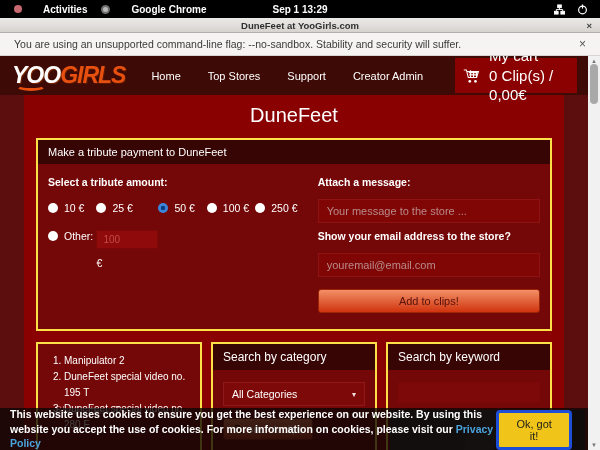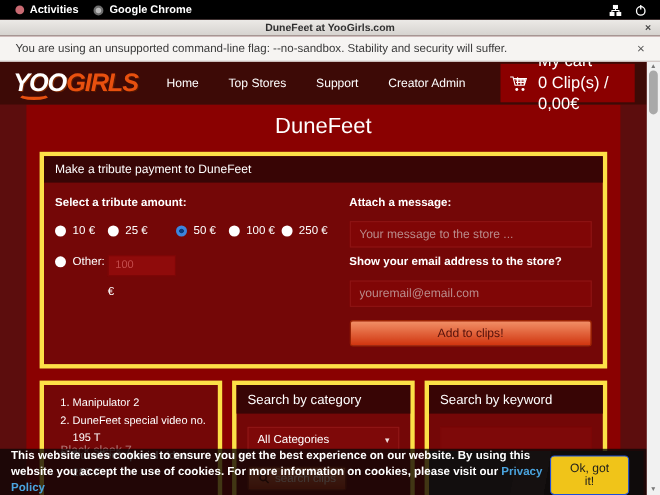--- a/index.html
+++ b/index.html
@@ -2,21 +2,21 @@
 <html><head>
 <meta charset="utf-8">
 <style>
   * { margin:0; padding:0; box-sizing:border-box; }
   body { font-family:"Liberation Sans", sans-serif; background:#222; }
   .screen { position:relative; width:600px; height:450px; overflow:hidden; background:#5c0d0d; }
 
   
   .topbar { position:absolute; top:0; left:0; width:600px; height:18px; background:#000;
     display:flex; align-items:center; color:#fff; font-size:10px; font-weight:bold; z-index:40; }
-  .tb-item { display:flex; align-items:center; gap:5px; margin-left:14px; }
+  .tb-item { display:flex; align-items:center; gap:21px; margin-left:14px; }
   .act-dot { width:8px; height:8px; border-radius:50%; background:#c96a72; }
   .chrome-dot { width:9px; height:9px; border-radius:50%; background:#b9b9b9; border:2px solid #6e6e6e; }
   .tb-clock { position:absolute; left:0; right:0; text-align:center; }
   .tb-right { margin-left:auto; display:flex; align-items:center; gap:12px; margin-right:12px; z-index:2; }
   .tb-right svg { display:block; }
 
   
   .titlebar { position:absolute; top:18px; left:0; width:600px; height:15px;
     background:linear-gradient(#eceae7,#d6d3cf); border-bottom:1px solid #b2afab;
     font-size:9.5px; font-weight:bold; color:#2f2f2f; text-align:center; line-height:15px; z-index:40; }
@@ -47,21 +47,21 @@
   .nav { display:flex; gap:27px; margin-left:26px; font-size:11px; color:#fff; }
   .nav span { cursor:default; }
   .cart { margin-left:auto; margin-right:11px; width:122px; height:35px; background:#8b0000;
     display:flex; align-items:center; gap:8px; padding:0 8px; color:#fff; }
   .cart-txt { font-size:15px; line-height:1.3; }
 
   
   .container { margin:0 24px; background:#8a0101; padding-bottom:2px; }
   .page-title { text-align:center; color:#fff; font-size:20px; padding:9px 0 11px; }
 
-  .box { background:#740707; border:4px solid #fde047; }
+  .box { background:#740707; border:2px solid #fde047; }
   .box-header { background:#380505; color:#fff; font-size:11px; padding:6px 10px; }
 
   .tribute-box { margin:0 12px; }
   .tribute-body { display:flex; padding:12px 10px 16px; gap:14px; }
   .trib-left { flex:1.15; }
   .trib-right { flex:1; }
   .field-label { color:#fff; font-size:10.5px; font-weight:bold; margin-bottom:8px; }
   .radio-grid { display:grid; grid-template-columns:repeat(5,1fr); row-gap:16px; margin-top:14px; }
   .radio-item { display:flex; align-items:flex-start; gap:6px; color:#fff; font-size:10.5px; }
   .radio { width:10px; height:10px; border-radius:50%; background:#fff; flex:none; margin-top:1px; }
@@ -95,38 +95,39 @@
   .behind-strip { position:absolute; left:0; bottom:0; width:588px; height:48px; }
   .behind-title { position:absolute; left:55px; top:2px; color:rgba(255,255,255,0.45); font-size:11px; }
   .behind-thumb { position:absolute; right:3px; bottom:0; width:195px; height:40px;
     background:linear-gradient(100deg,#2a2a2c 0 40%, #3a3335 40% 55%, #1d1d1f 55% 100%); }
 
   
   .cookiebar { position:absolute; left:0; bottom:0; width:588px; height:42px;
     background:rgba(12,7,7,0.78); display:flex; align-items:flex-end; padding:0 10px; z-index:20; }
   .cookie-text { width:500px; color:#fff; font-size:10.5px; font-weight:bold; line-height:1.35; }
   .cookie-link { color:#4aa3dd; text-decoration:none; cursor:pointer; }
-  .cookie-btn { margin-left:auto; margin-right:6px; background:#f0c419; border:1px solid #1d4ed8;
+  .cookie-btn { margin-left:auto; margin-right:6px; background:#f0c419; border:3px solid #1d4ed8;
     border-radius:4px; color:#1d1d1d; font-size:11px; padding:5px 12px; cursor:pointer;
     font-family:"Liberation Sans",sans-serif; }
 </style>
 </head>
 <body>
 
 <div class="screen">
 
   <div class="topbar">
     <div class="tb-item">
       <span class="act-dot"></span>
       <span>Activities</span>
     </div>
     <div class="tb-item">
       <span class="chrome-dot"></span>
       <span>Google Chrome</span>
     </div>
+    <div class="tb-clock">Sep 1  13:29</div>
     <div class="tb-right">
       <span>
         <svg width="11" height="11" viewBox="0 0 12 12">
             <g stroke="#fff" stroke-width="1" fill="none">
           <rect x="4" y="1" width="4" height="3" fill="#fff"></rect>
           <rect x="0.5" y="8" width="4" height="3" fill="#fff"></rect>
           <rect x="7.5" y="8" width="4" height="3" fill="#fff"></rect>
           <path d="M6 4v2 M2.5 8V6h7v2"></path>
             </g>
           </svg>

